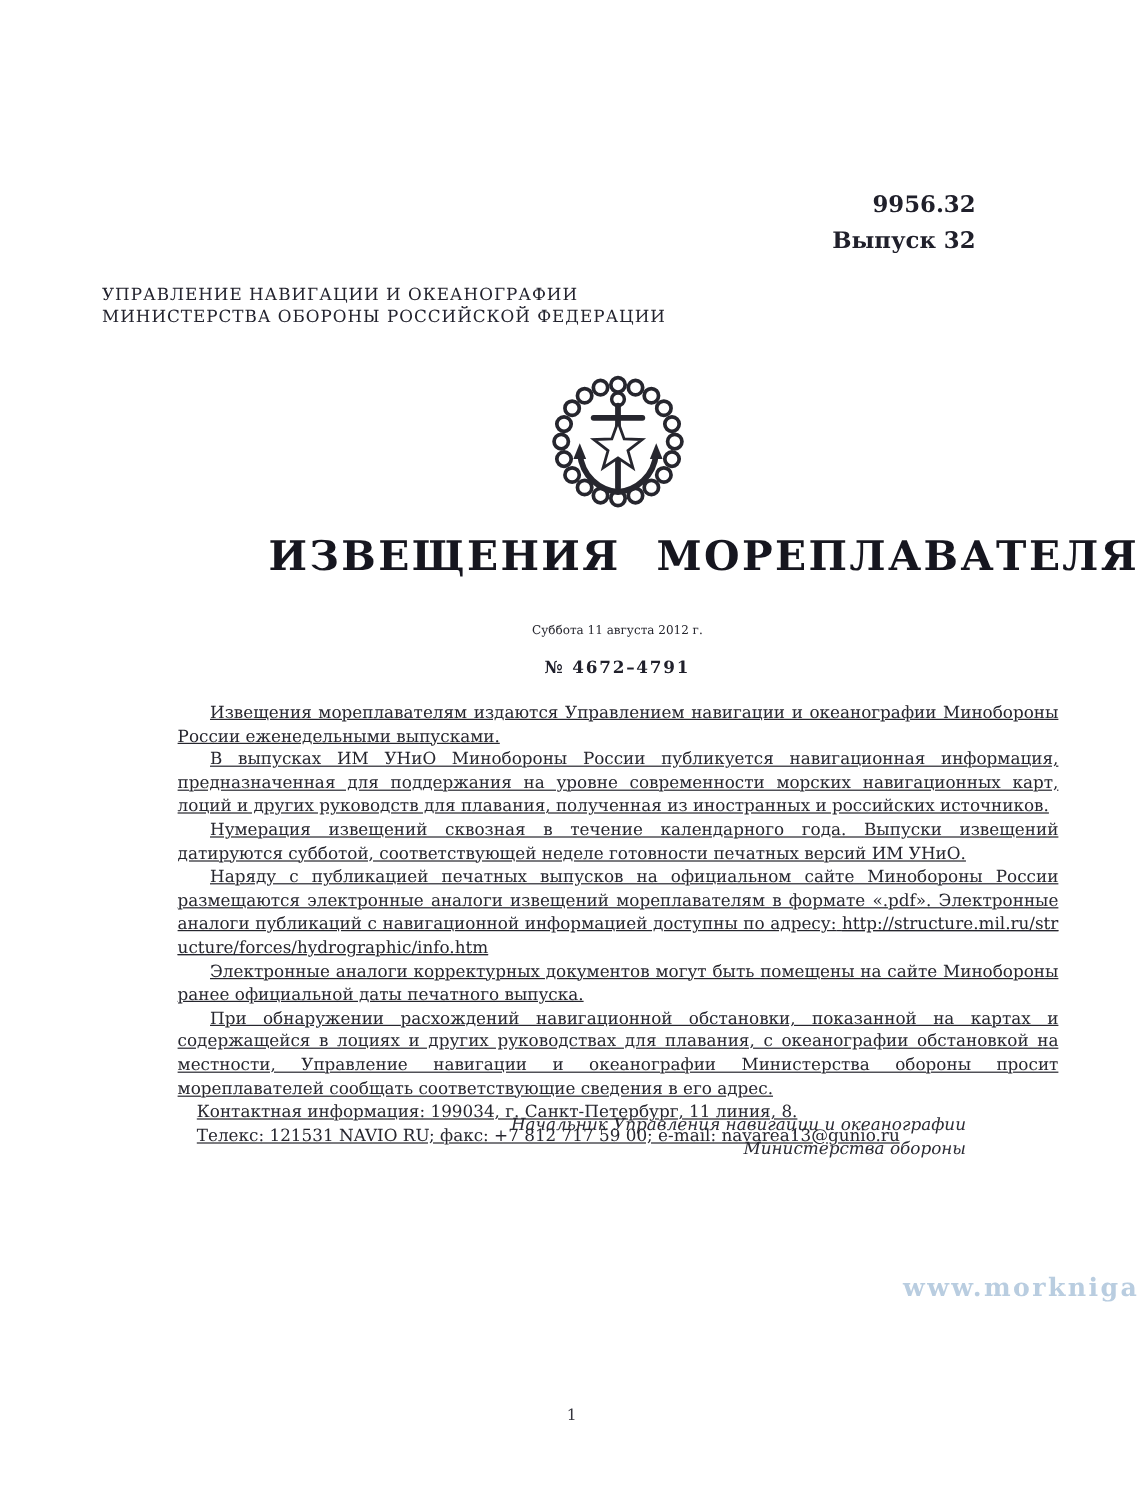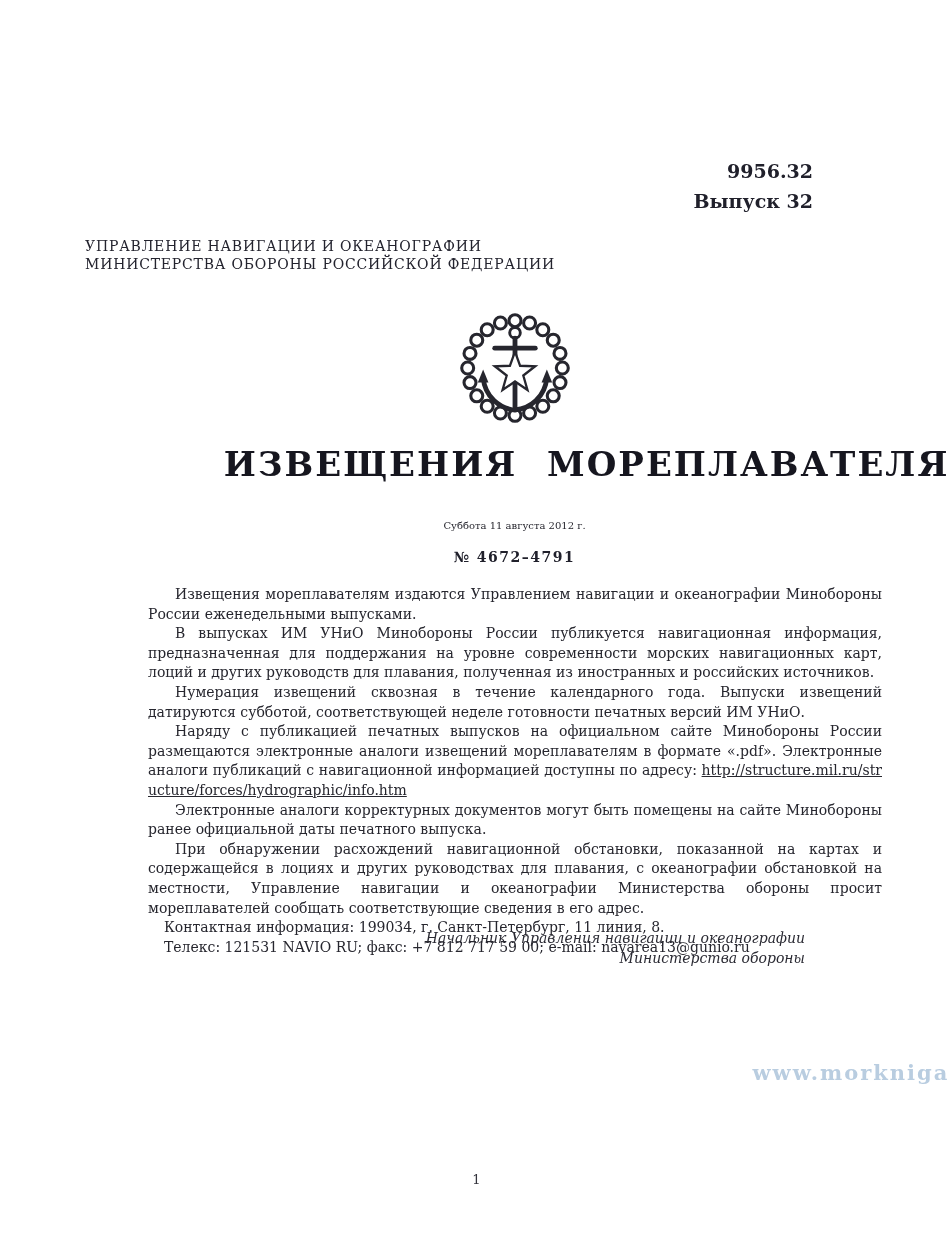--- a/index.html
+++ b/index.html
@@ -40,21 +40,21 @@
   .notice-range{
     position:absolute;top:549px;left:0;right:0;
     text-align:center;font-size:14px;font-weight:bold;letter-spacing:1.5px;
     color:#20202b;
   }
   
   .body-block{
     position:absolute;top:585px;left:108px;width:734px;
     font-size:14px;line-height:19.6px;text-align:justify;
   }
-  .body-block p{margin:0;text-indent:27px;}
+  .body-block p{margin:0;text-indent:27px;text-decoration:underline;}
   .doc-link{
     color:#26262e;text-decoration:underline;word-break:break-all;
   }
   .contact-line{
     text-align:left;text-indent:16px !important;
   }
   
   .signature{
     position:absolute;top:928px;right:184px;
     text-align:right;font-style:italic;font-size:14px;line-height:20px;

